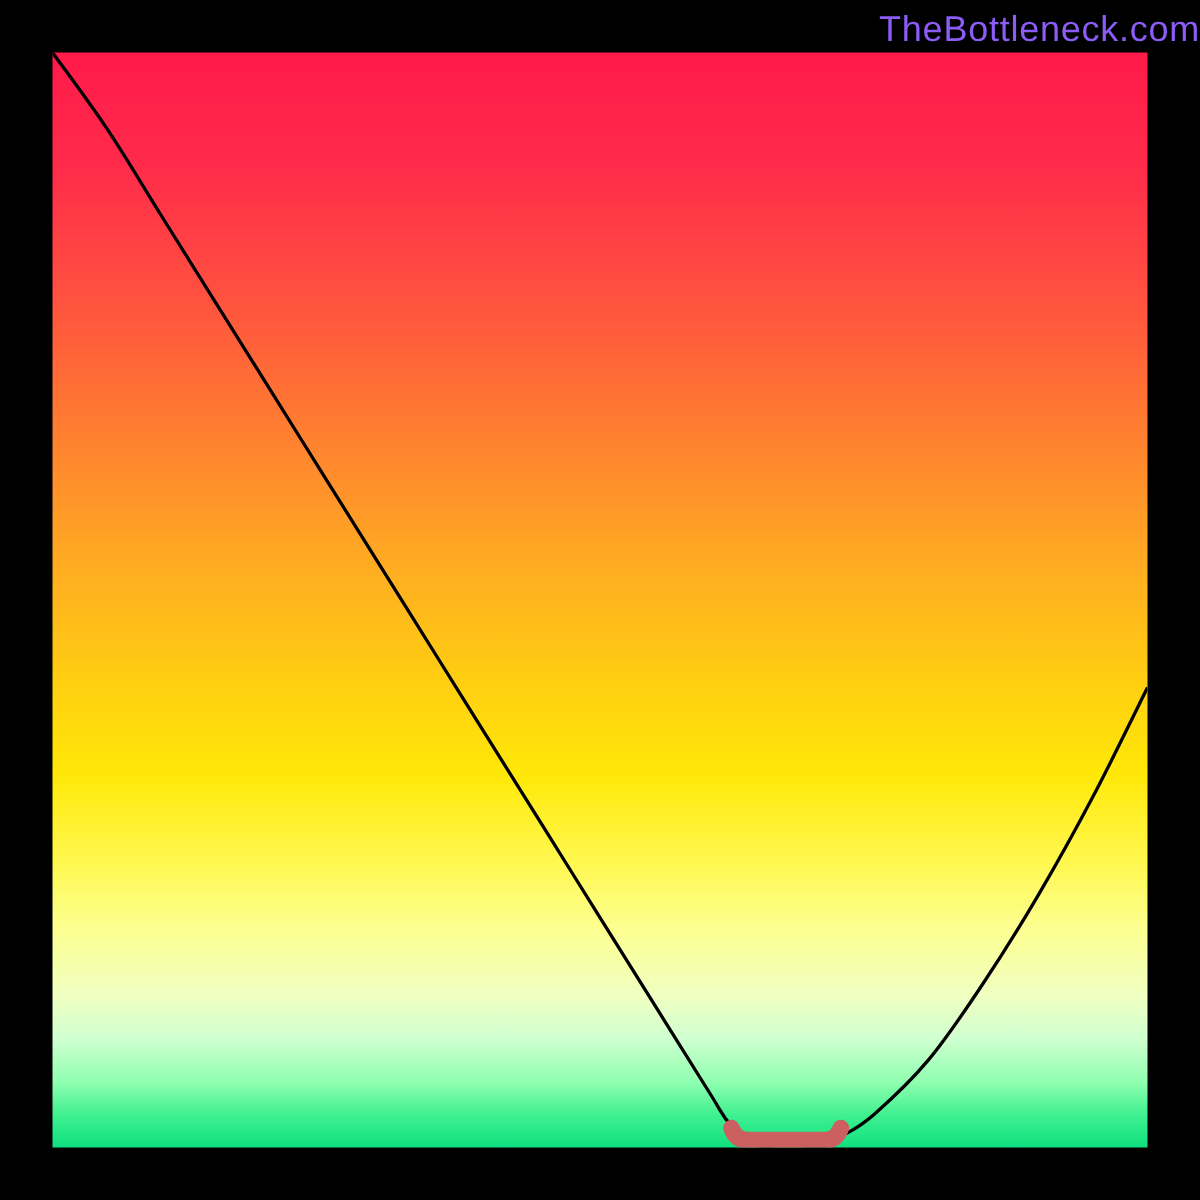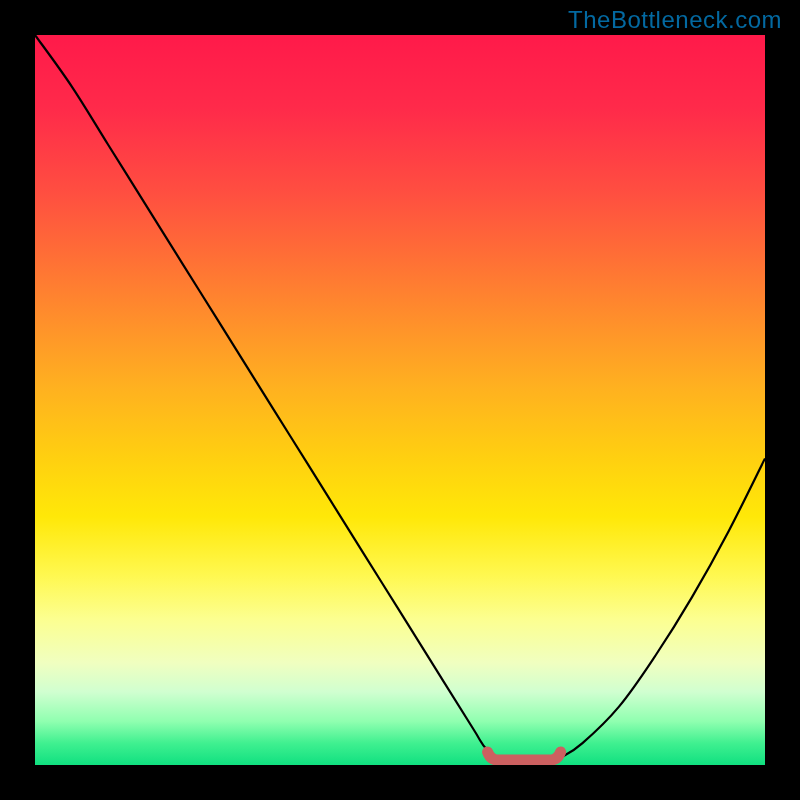--- a/index.html
+++ b/index.html
@@ -6,24 +6,24 @@
   body {
     width: 800px;
     height: 800px;
     background: #000;
     position: relative;
     overflow: hidden;
   }
   .watermark {
     position: absolute;
     top: 6px;
-    right: 18px;
+    right: 0;
     font-family: Arial, sans-serif;
     font-size: 24px;
-    color: #0369a1;
+    color: #8b5cf6;
     z-index: 10;
     letter-spacing: 0.5px;
   }
   .plot-area {
     position: absolute;
     left: 35px;
     top: 35px;
     width: 730px;
     height: 730px;
   }

